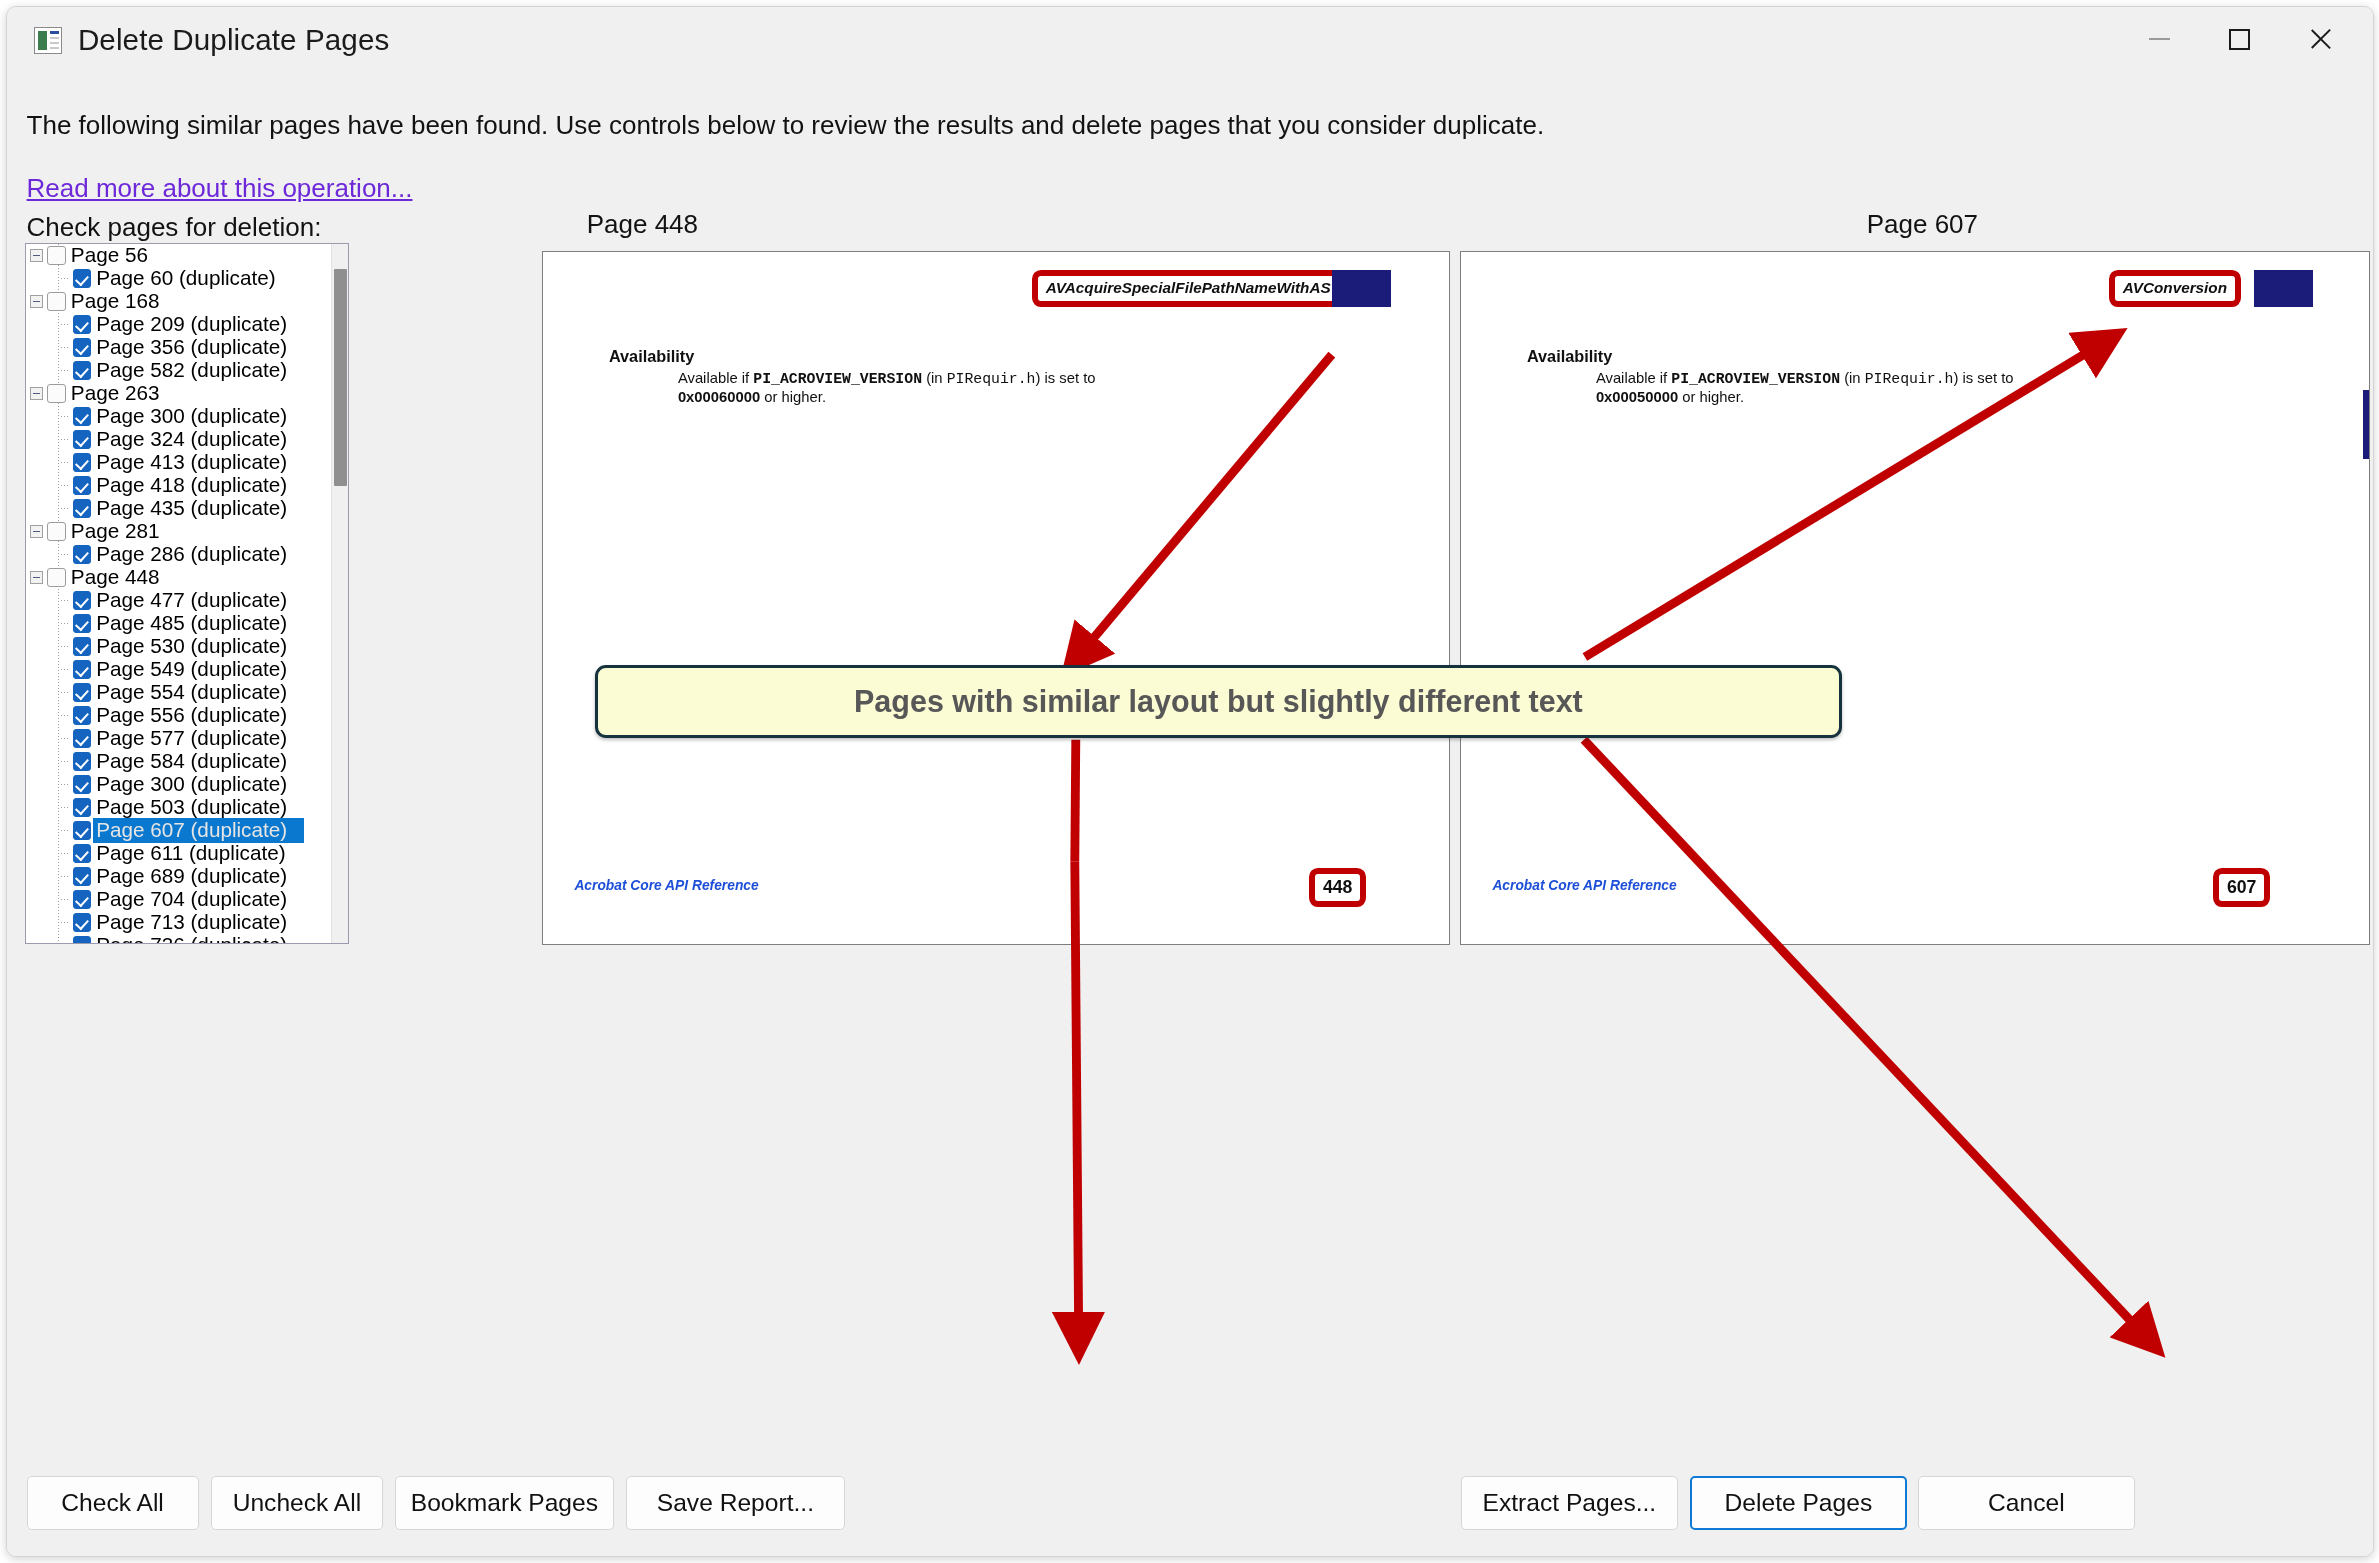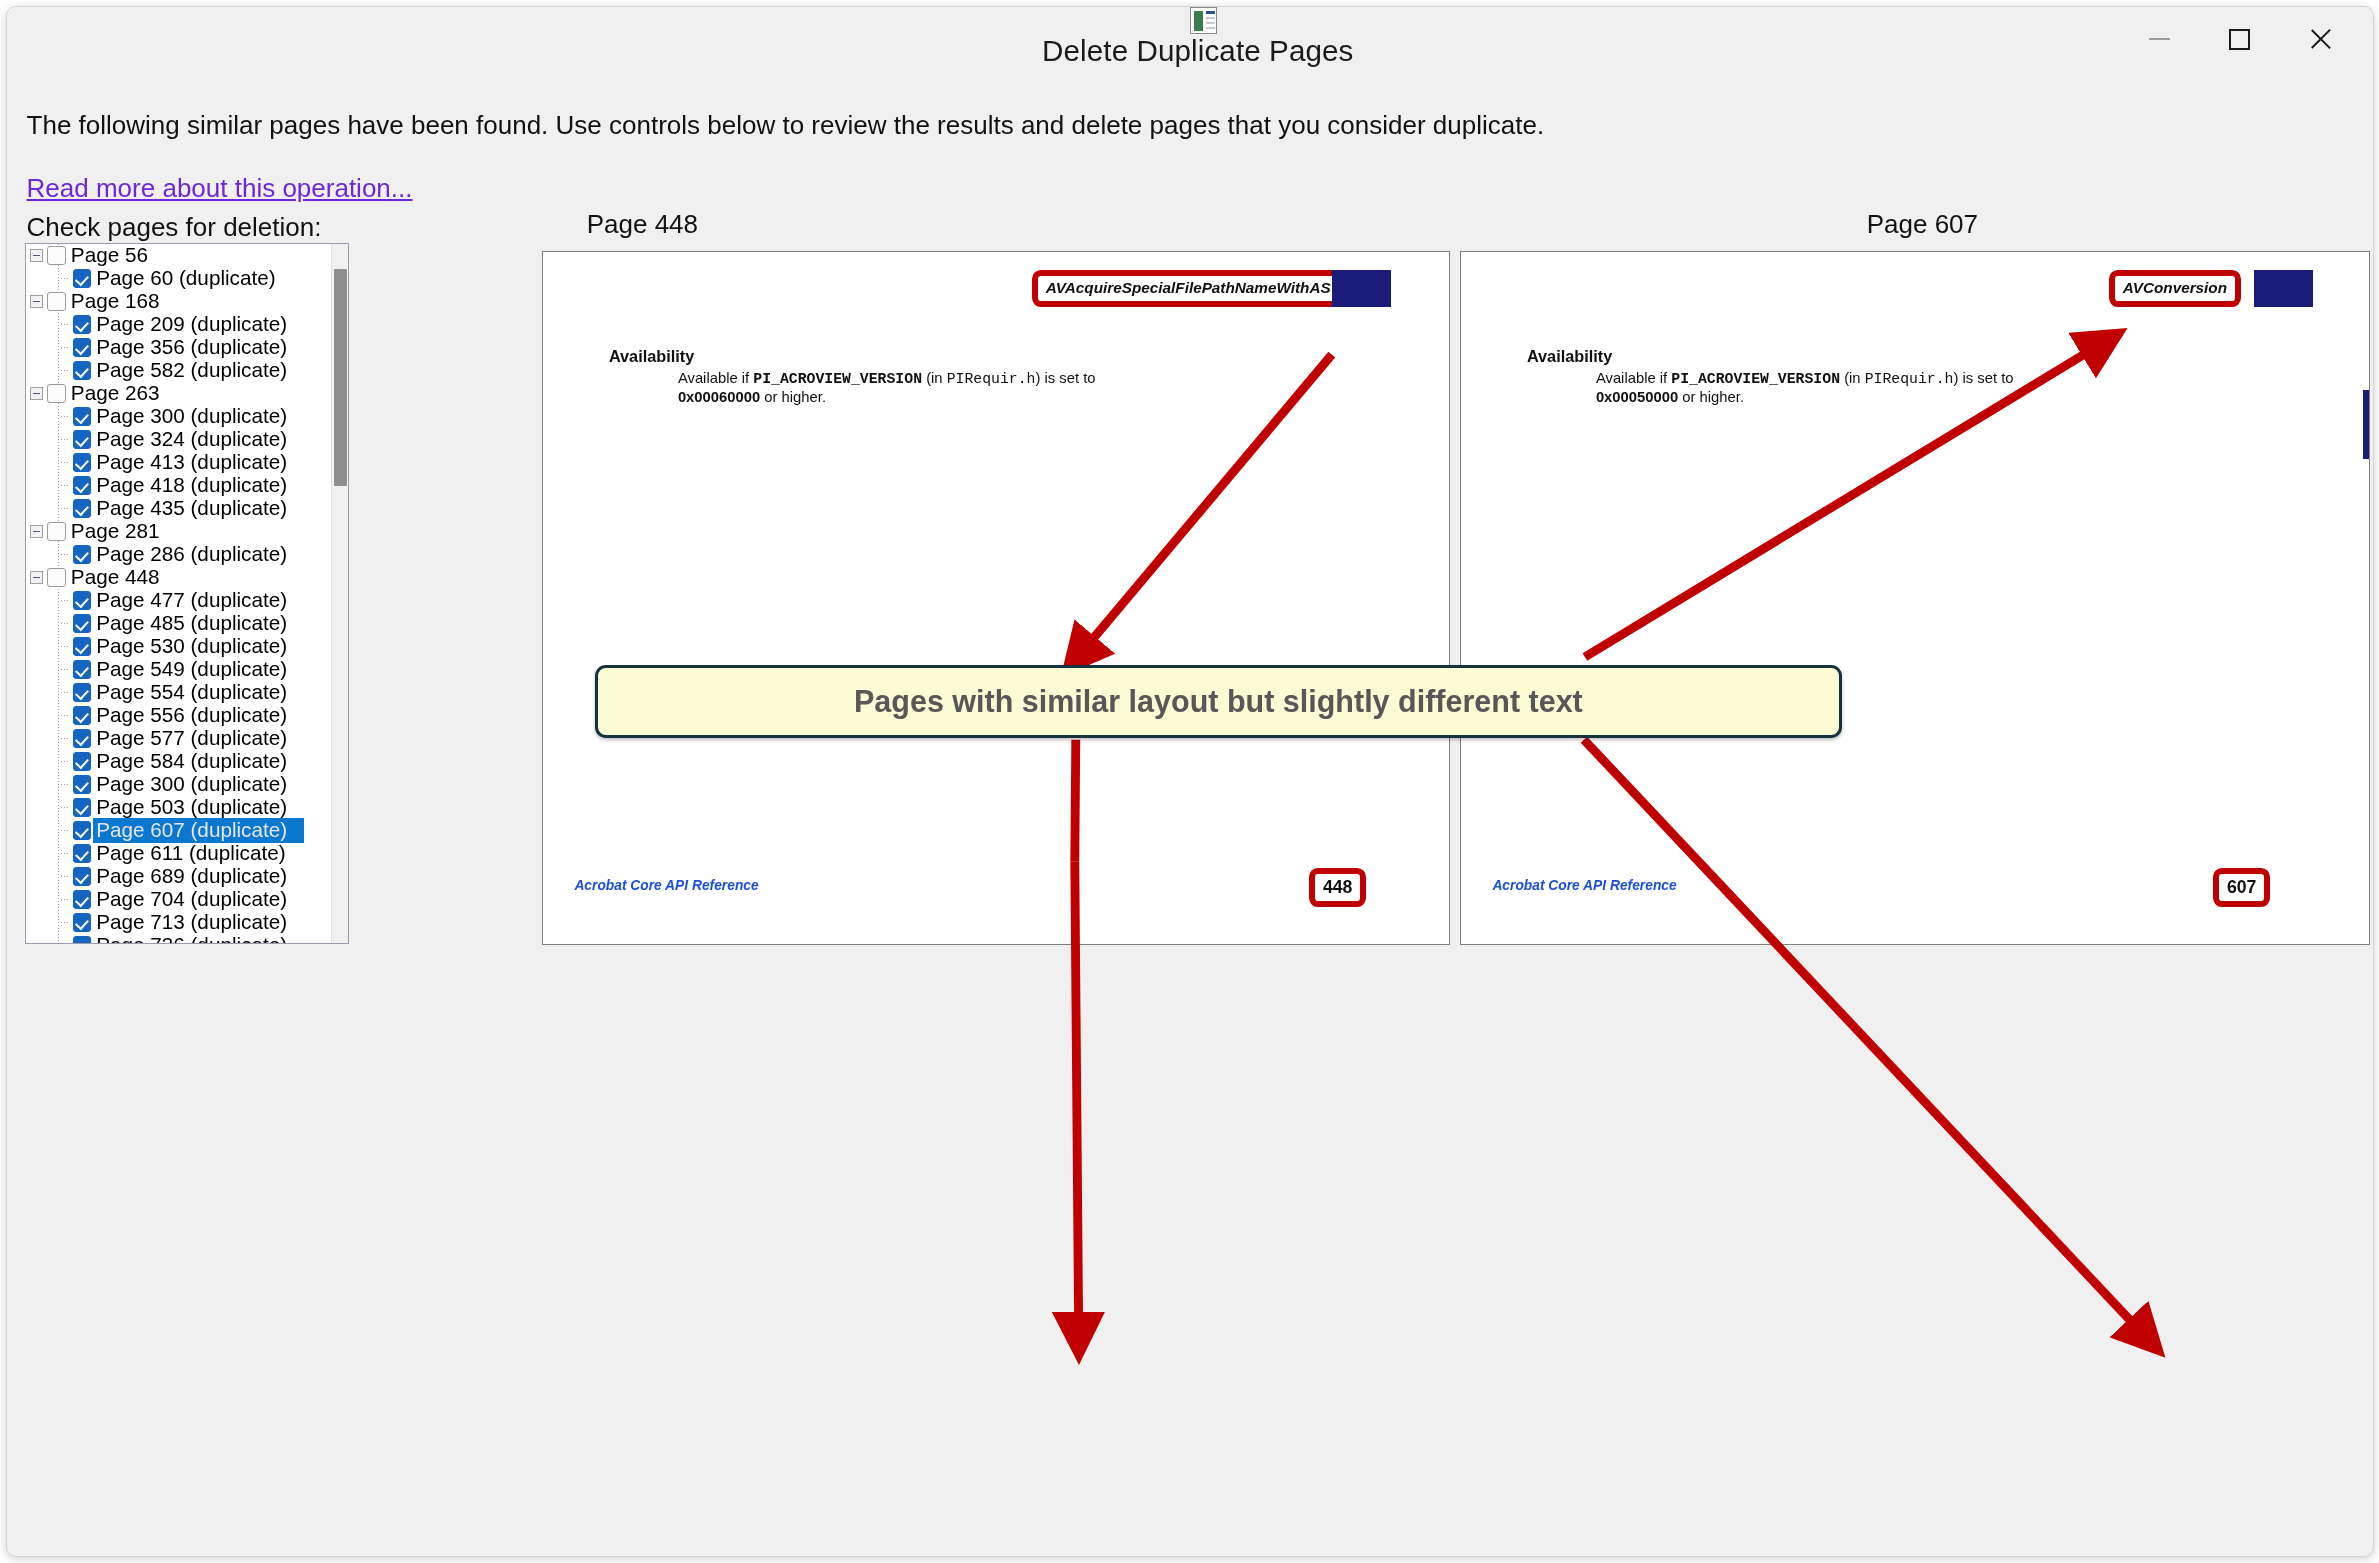--- a/index.html
+++ b/index.html
@@ -21,21 +21,21 @@
     border-radius: 9.9px;
     box-shadow: 0 2px 9.9px rgba(0,0,0,0.18);
     overflow: hidden;
   }
 
   
   #titlebar {
     position: absolute; left: 0; top: 0;
     width: 100%; height: 67px;
     background: #f0f0f0;
-    display: flex; align-items: center; flex-direction: column;
+    display: flex; align-items: center;
   }
   #title-icon {
     margin-left: 27.6px;
     width: 27.6px; height: 27.6px;
     background: #ffffff;
     border: 1px solid #8a8a8a;
     position: relative;
     display: inline-block;
   }
   #title-icon::before {
@@ -586,15 +586,24 @@
 
     <path d="M1602,660 L2130,340" stroke="#c00000" stroke-width="9" fill="none" marker-end="url(#ah)"></path>
 
     <path d="M1601,744 L2173,1352" stroke="#c00000" stroke-width="9" fill="none" marker-end="url(#ah)"></path>
   </svg>
 
   <div id="callout">
     <span id="callout-text">Pages with similar layout but slightly different text</span>
   </div>
 
+  <div id="footer">
+    <div class="fbtn" id="fb-check">Check All</div>
+    <div class="fbtn" id="fb-uncheck">Uncheck All</div>
+    <div class="fbtn" id="fb-bookmark">Bookmark Pages</div>
+    <div class="fbtn" id="fb-save">Save Report...</div>
+    <div class="fbtn" id="fb-extract">Extract Pages...</div>
+    <div class="fbtn primary" id="fb-delete">Delete Pages</div>
+    <div class="fbtn" id="fb-cancel">Cancel</div>
+  </div>
 
 </div>
 
 
 </body></html>

